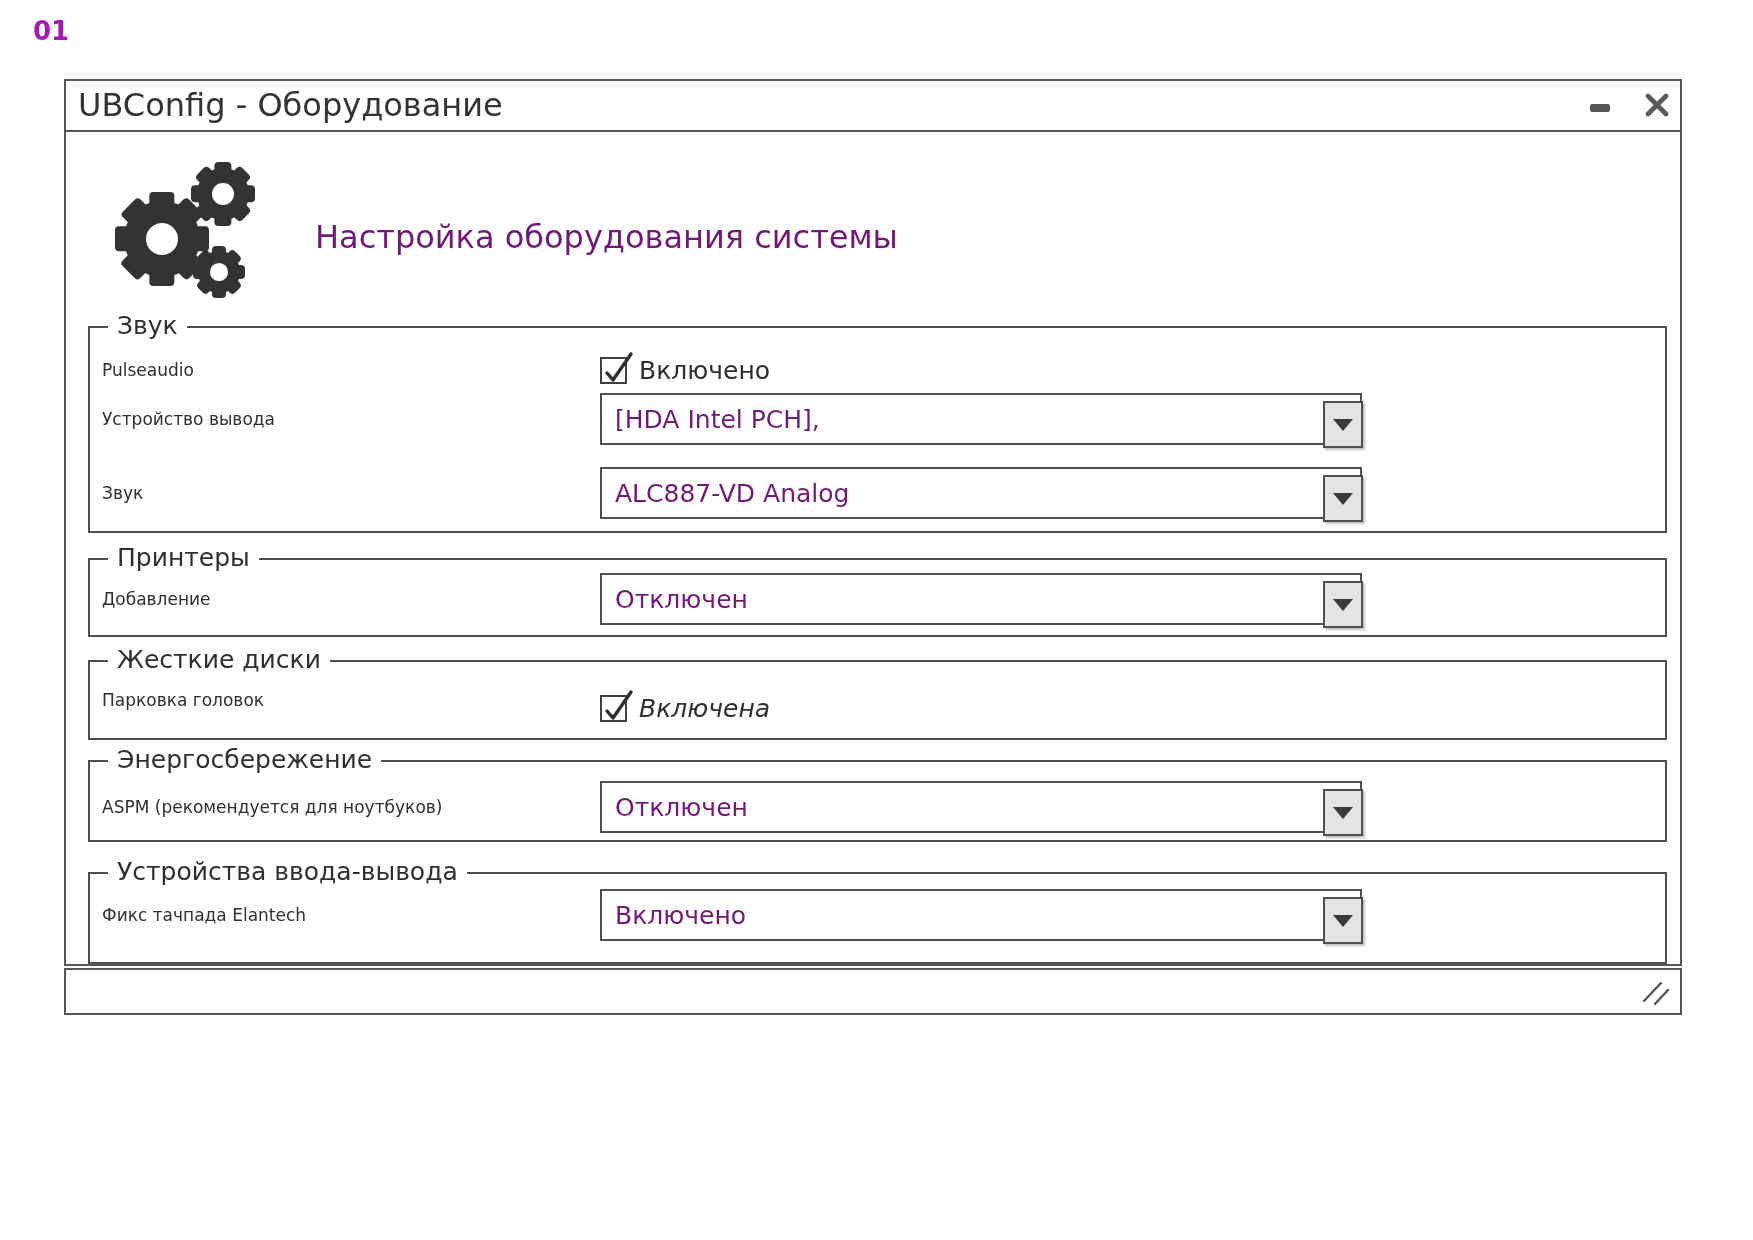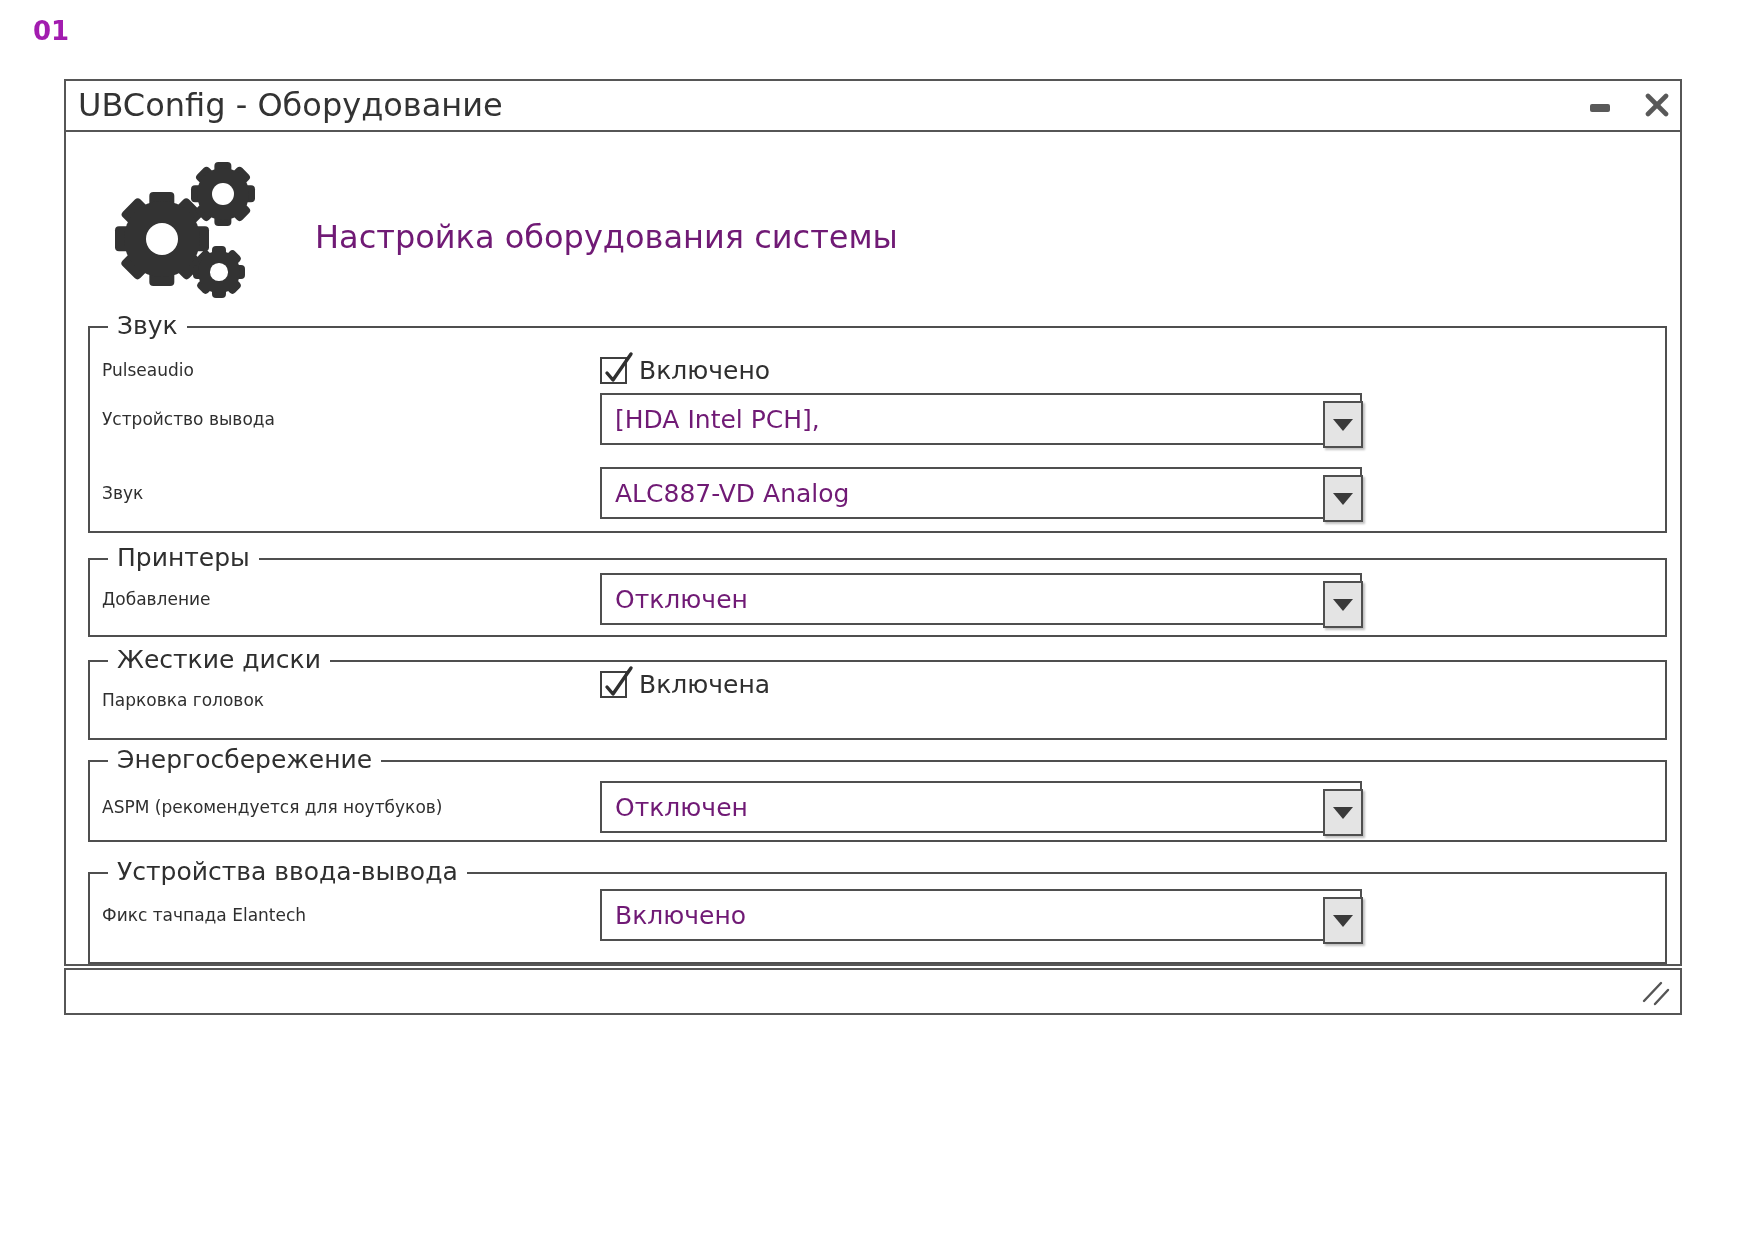--- a/index.html
+++ b/index.html
@@ -154,21 +154,21 @@
     <span class="value">Отключен</span>
     <span class="arrow-btn">
       <span class="tri-down"></span>
     </span>
   </div>
 </div>
 
 <div class="group g3">
   <span class="legend">Жесткие диски</span>
   <div class="field-label" style="top:20px;height:36px;">Парковка головок</div>
-  <div class="checkrow" style="top:8px;">
+  <div class="checkrow" style="top:32px;font-style:italic;">
     <span class="checkbox">
       <svg width="27" height="27" viewBox="0 0 27 27">
         <polyline points="5,14 11,21 29,-5" fill="none" stroke="#2f2f2f" stroke-width="3.4" stroke-linecap="round" stroke-linejoin="round"></polyline>
       </svg>
     </span>
     <span class="checklabel">Включена</span>
   </div>
 </div>
 
 <div class="group g4">

